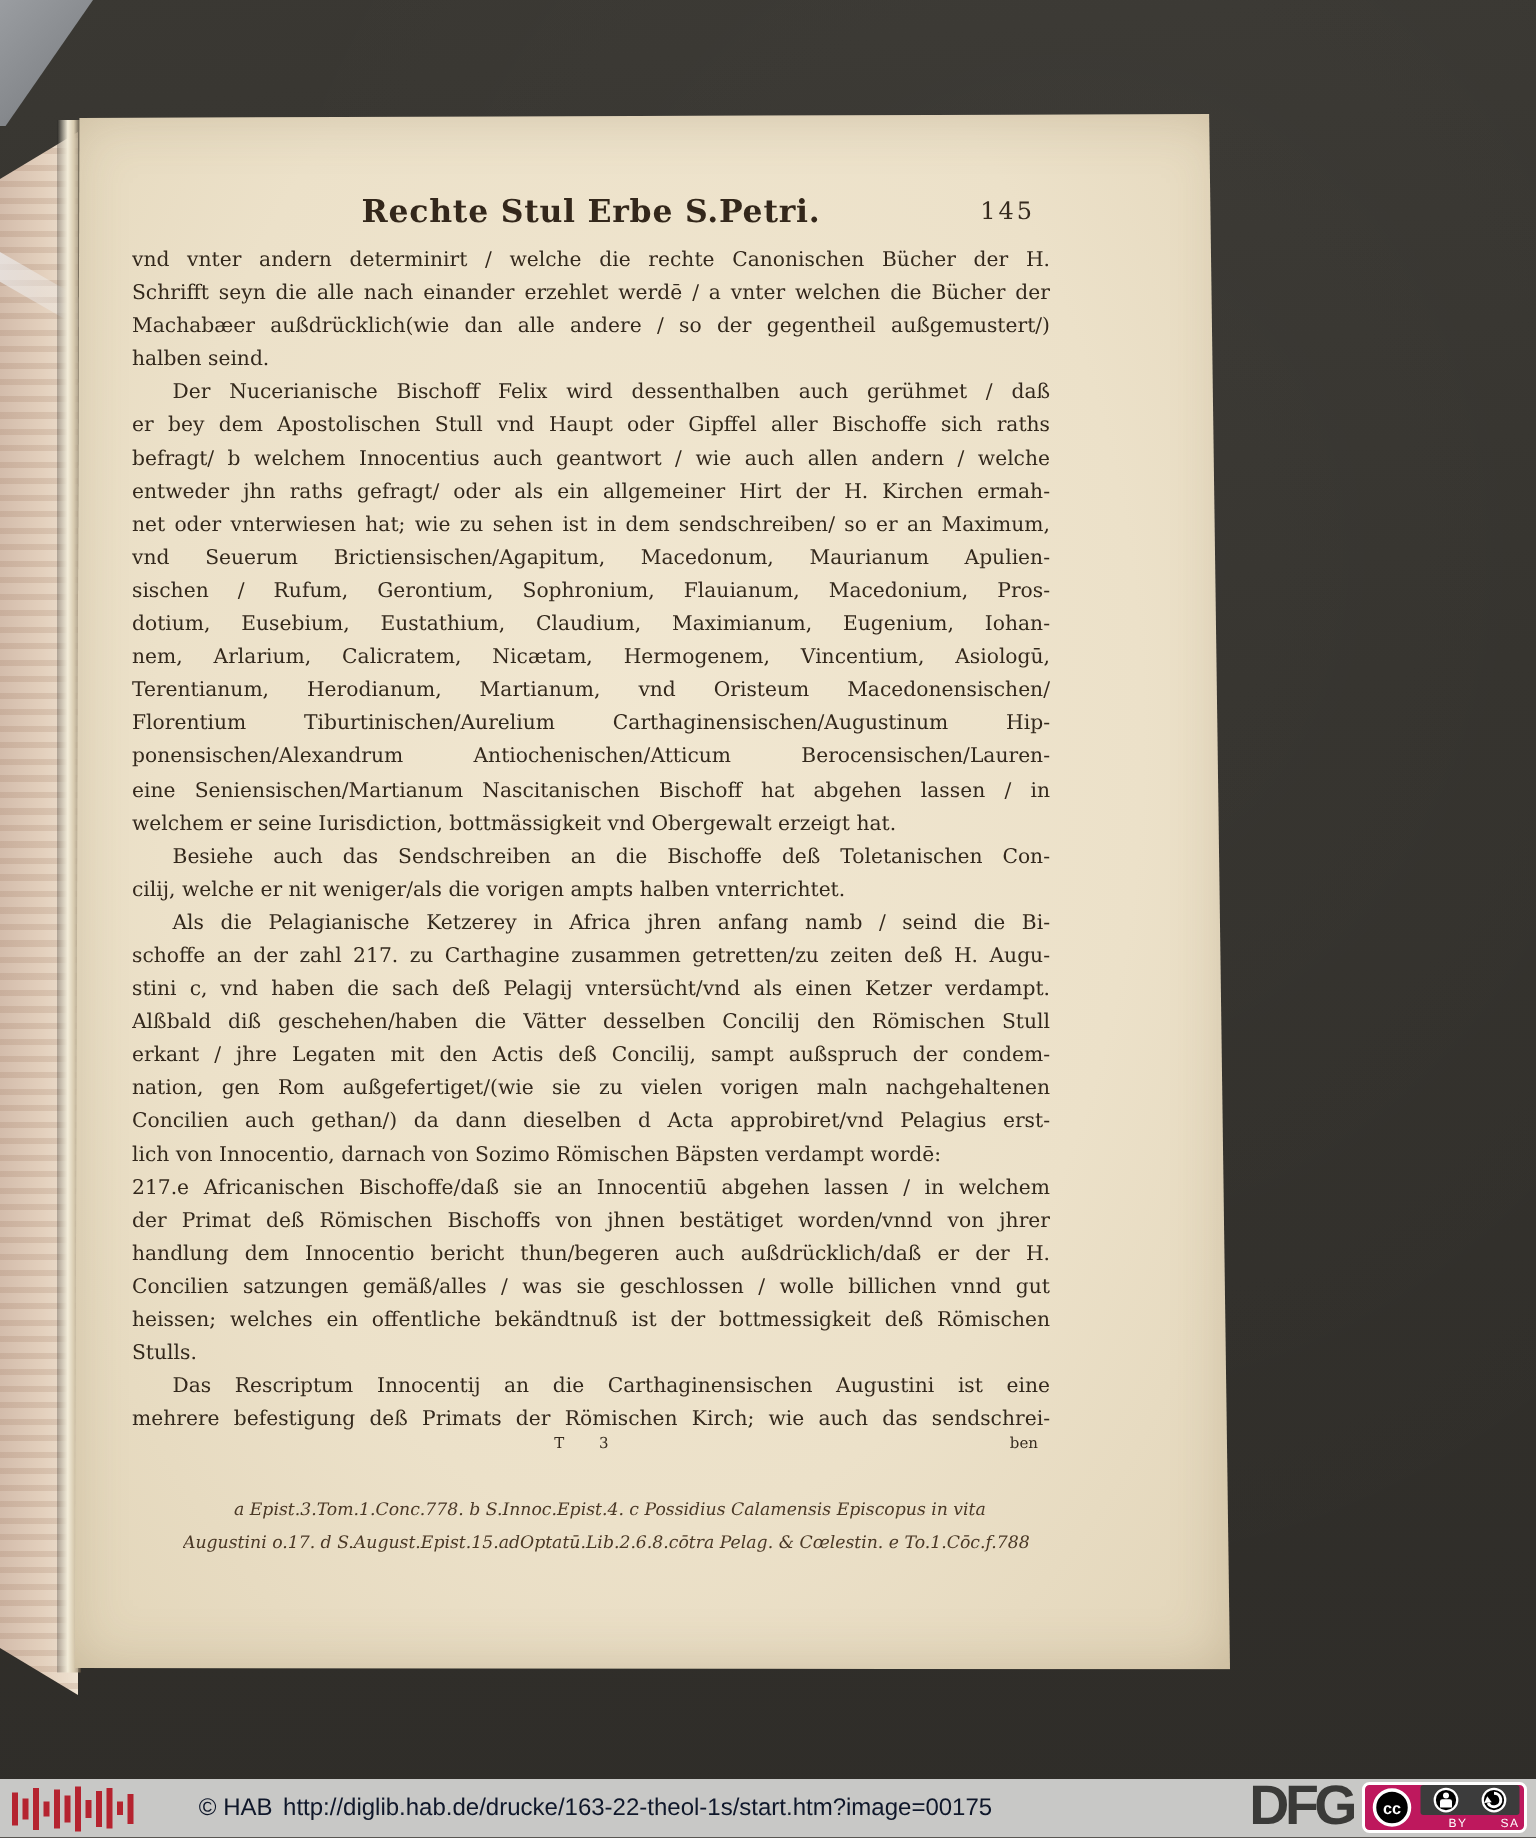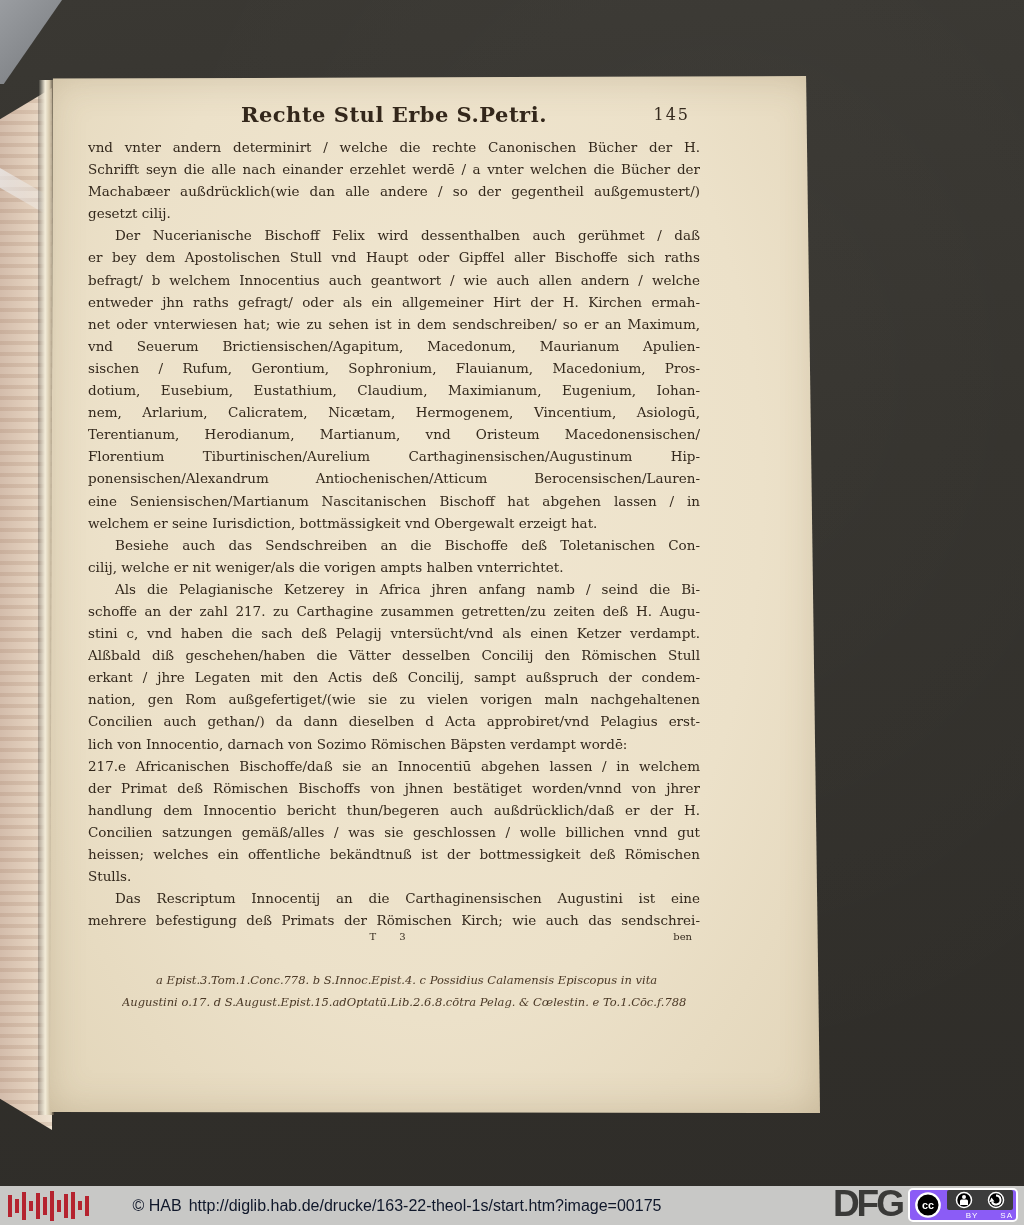--- a/index.html
+++ b/index.html
@@ -36,21 +36,21 @@
   }
   
   .page{position:absolute;left:46px;top:76px;width:774px;height:1037px;
     background:
       radial-gradient(ellipse at 50% 40%, #f1e7d1 0%, #ece1c9 60%, #e2d5b9 100%);
     clip-path:polygon(0.9% 0.25%,98.2% 0%,100% 100%,0.5% 99.9%);
     box-shadow:inset 0 0 38px rgba(120,95,60,0.25);
     color:#352a1e;
   }
   .page-inner{position:absolute;left:42px;top:0;width:612px;}
-  .running-head{position:relative;margin-top:26px;height:28px;}
+  .running-head{position:relative;margin-top:52px;height:28px;}
   .running-title{display:block;text-align:center;font-size:21px;font-weight:bold;
     letter-spacing:0.5px;color:#33271b;}
   .folio{position:absolute;right:10px;top:3px;font-size:16px;letter-spacing:2px;}
   .body-text{margin-top:6px;font-size:13.5px;line-height:22.1px;color:#33281c;}
   .line{display:block;width:612px;text-align:justify;text-align-last:justify;
     white-space:normal;overflow:hidden;height:22.1px;}
   .line.indent{text-indent:27px;}
   .line.pend{text-align-last:left;}
   .sig-row{position:relative;width:612px;height:24px;font-size:10px;}
   .sig-mark{position:absolute;left:46%;letter-spacing:10px;}
@@ -61,21 +61,21 @@
   
   .footer{position:absolute;left:0;bottom:0;width:1024px;height:39px;background:#c8c8c6;
     font-family:"Liberation Sans", sans-serif;}
   .calib{position:absolute;left:8px;top:4px;height:31px;display:flex;align-items:center;gap:3px;}
   .calib span{display:inline-block;width:4px;background:#b5232f;}
   .footer-text{position:absolute;left:0;right:230px;top:0;height:39px;
     display:flex;align-items:center;justify-content:center;gap:7px;
     font-size:16px;color:#0f172a;}
   .dfg{position:absolute;right:122px;top:-2px;font-size:37px;font-weight:bold;
     letter-spacing:-3px;color:#3a3a38;font-stretch:condensed;line-height:39px;}
-  .cc-badge{position:absolute;right:6px;top:2px;width:110px;height:34px;background:#8b5cf6;
+  .cc-badge{position:absolute;right:6px;top:2px;width:110px;height:34px;background:#be185d;
     border:2px solid #fff;border-radius:5px;box-sizing:border-box;
     display:flex;align-items:center;}
   .cc-circle{margin-left:4px;flex:0 0 auto;}
   .cc-right{flex:1;display:flex;flex-direction:column;align-items:flex-end;margin:0 3px;}
   .cc-icons{display:flex;gap:14px;background:#3c3c3c;border-radius:2px;padding:1px 8px;}
   .cc-sub{display:flex;gap:22px;color:#fff;font-size:8px;margin-top:1px;letter-spacing:1px;}
 </style>
 </head>
 <body>
 
@@ -90,21 +90,21 @@
     <div class="page-inner">
       <div class="running-head">
         <span class="running-title">Rechte Stul Erbe S.Petri.</span>
         <span class="folio">145</span>
       </div>
 
       <div class="body-text">
           <div class="line">vnd vnter andern determinirt / welche die rechte Canonischen Bücher der H.</div>
           <div class="line">Schrifft seyn die alle nach einander erzehlet werdē / a vnter welchen die Bücher der</div>
           <div class="line">Machabæer außdrücklich(wie dan alle andere / so der gegentheil außgemustert/)</div>
-          <div class="line pend">gesetzt cilij.</div>
+          <div class="line pend">halben seind.</div>
           <div class="line indent">Der Nucerianische Bischoff Felix wird dessenthalben auch gerühmet / daß</div>
           <div class="line">er bey dem Apostolischen Stull vnd Haupt oder Gipffel aller Bischoffe sich raths</div>
           <div class="line">befragt/ b welchem Innocentius auch geantwort / wie auch allen andern / welche</div>
           <div class="line">entweder jhn raths gefragt/ oder als ein allgemeiner Hirt der H. Kirchen ermah-</div>
           <div class="line">net oder vnterwiesen hat; wie zu sehen ist in dem sendschreiben/ so er an Maximum,</div>
           <div class="line">vnd Seuerum Brictiensischen/Agapitum, Macedonum, Maurianum Apulien-</div>
           <div class="line">sischen / Rufum, Gerontium, Sophronium, Flauianum, Macedonium, Pros-</div>
           <div class="line">dotium, Eusebium, Eustathium, Claudium, Maximianum, Eugenium, Iohan-</div>
           <div class="line">nem, Arlarium, Calicratem, Nicætam, Hermogenem, Vincentium, Asiologū,</div>
           <div class="line">Terentianum, Herodianum, Martianum, vnd Oristeum Macedonensischen/</div>

